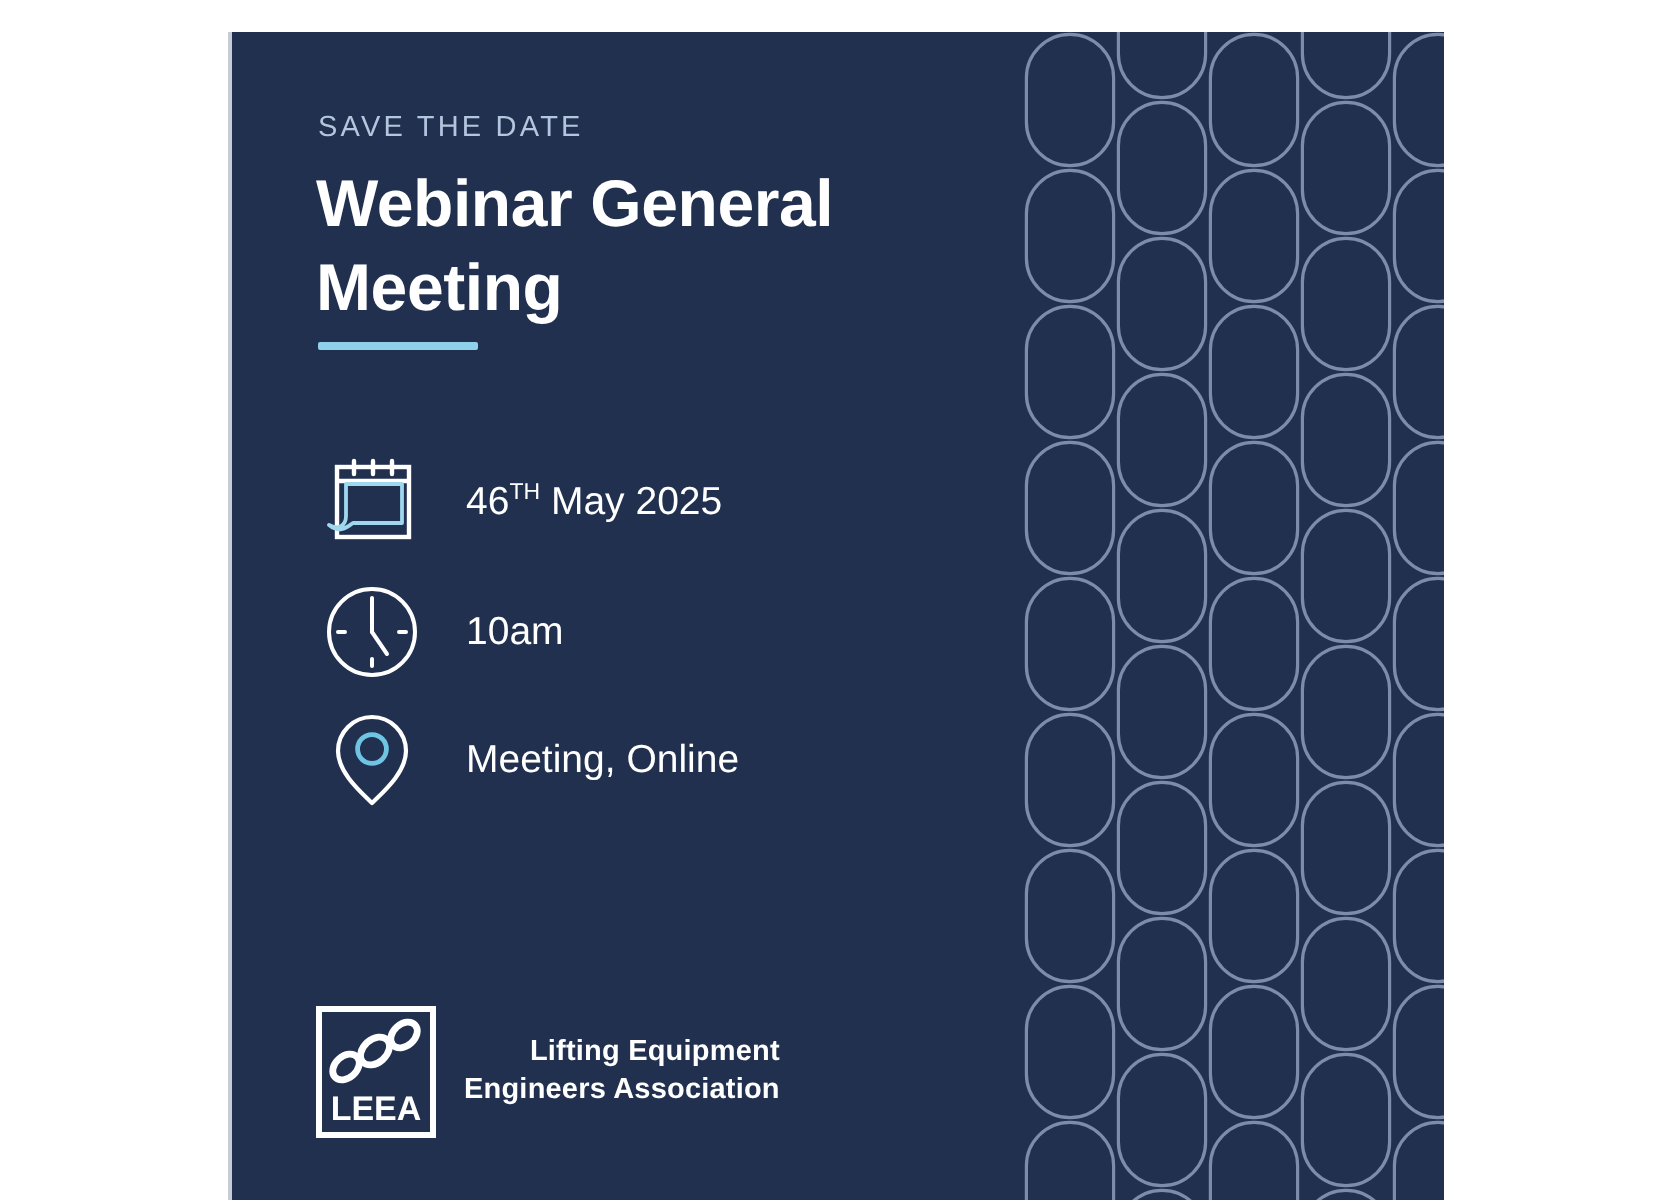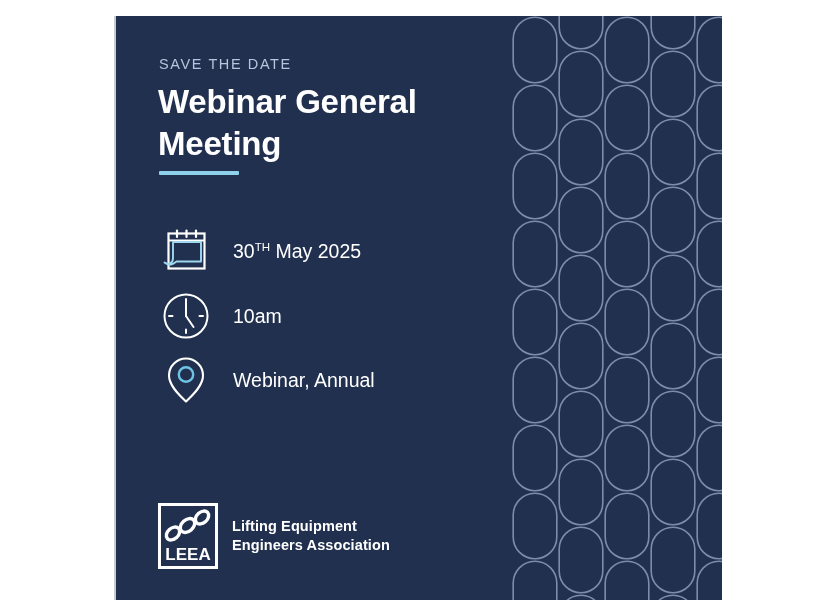--- a/index.html
+++ b/index.html
@@ -145,20 +145,21 @@
     flex: 0 0 60px;
     border-radius: 21px;
   }
   .logo-words {
     margin-left: 14px;
     color: #ffffff;
     font-size: 14.5px;
     font-weight: 700;
     line-height: 19px;
     letter-spacing: 0.1px;
+    text-align: right;
   }
   .logo-words div { white-space: nowrap; }
 </style>
 </head>
 <body>
 
 <div id="poster-root">
 
   <div class="panel-edge"></div>
 
@@ -199,21 +200,21 @@
             <line x1="7.5" y1="13.5" x2="43.5" y2="13.5" stroke="#ffffff" stroke-width="2.2"></line>
 
             <line x1="16" y1="3.5" x2="16" y2="10" stroke="#ffffff" stroke-width="2.2" stroke-linecap="round"></line>
             <line x1="25.5" y1="3.5" x2="25.5" y2="10" stroke="#ffffff" stroke-width="2.2" stroke-linecap="round"></line>
             <line x1="35" y1="3.5" x2="35" y2="10" stroke="#ffffff" stroke-width="2.2" stroke-linecap="round"></line>
 
             <path d="M12 15 L12 31 C12 36 8 38 3.5 35.5 C9 40 12.5 36.5 15.5 34.5 L40 34.5 L40 15 Z" fill="#21304f" stroke="#9fd8ee" stroke-width="1.9" stroke-linejoin="round"></path>
           </svg>
         </div>
         <div class="detail-text">
-          <span>30</span><sup>TH</sup><span> May 2025</span>
+          <span>46</span><sup>TH</sup><span> May 2025</span>
         </div>
       </div>
 
       <div class="detail-row r2">
         <div class="detail-icon">
           <svg width="50" height="50" viewBox="0 0 50 50" xmlns="http://www.w3.org/2000/svg">
             <circle cx="25" cy="25" r="21.5" fill="none" stroke="#ffffff" stroke-width="2"></circle>
             <line x1="25" y1="8" x2="25" y2="11.5" stroke="#ffffff" stroke-width="2" stroke-linecap="round"></line>
             <line x1="25" y1="38.5" x2="25" y2="42" stroke="#ffffff" stroke-width="2" stroke-linecap="round"></line>
             <line x1="8" y1="25" x2="11.5" y2="25" stroke="#ffffff" stroke-width="2" stroke-linecap="round"></line>
@@ -225,21 +226,21 @@
         <div class="detail-text">10am</div>
       </div>
 
       <div class="detail-row r3">
         <div class="detail-icon">
           <svg width="50" height="52" viewBox="0 0 50 52" xmlns="http://www.w3.org/2000/svg">
             <path d="M25 4.5 C15.6 4.5 8 12.1 8 21.5 C8 32.5 20 42.5 25 47.5 C30 42.5 42 32.5 42 21.5 C42 12.1 34.4 4.5 25 4.5 Z" fill="none" stroke="#ffffff" stroke-width="2.1" stroke-linejoin="round"></path>
             <circle cx="25" cy="20.5" r="7.2" fill="none" stroke="#6fc4e4" stroke-width="2.4"></circle>
           </svg>
         </div>
-        <div class="detail-text">Webinar, Annual</div>
+        <div class="detail-text">Meeting, Online</div>
       </div>
 
       <div class="logo-lockup">
         <div class="logo-mark">
           <svg width="60" height="66" viewBox="0 0 60 66" xmlns="http://www.w3.org/2000/svg">
             <rect x="1.5" y="1.5" width="57" height="63" fill="#21304f" stroke="#ffffff" stroke-width="3"></rect>
             <g fill="none" stroke="#ffffff" stroke-width="3.4">
               <ellipse cx="15" cy="30.5" rx="7.5" ry="5.4" transform="rotate(-42 15 30.5)"></ellipse>
               <ellipse cx="29.5" cy="22.5" rx="8.2" ry="5.8" transform="rotate(-42 29.5 22.5)"></ellipse>
               <ellipse cx="44" cy="14.5" rx="7.5" ry="5.4" transform="rotate(-42 44 14.5)"></ellipse>

